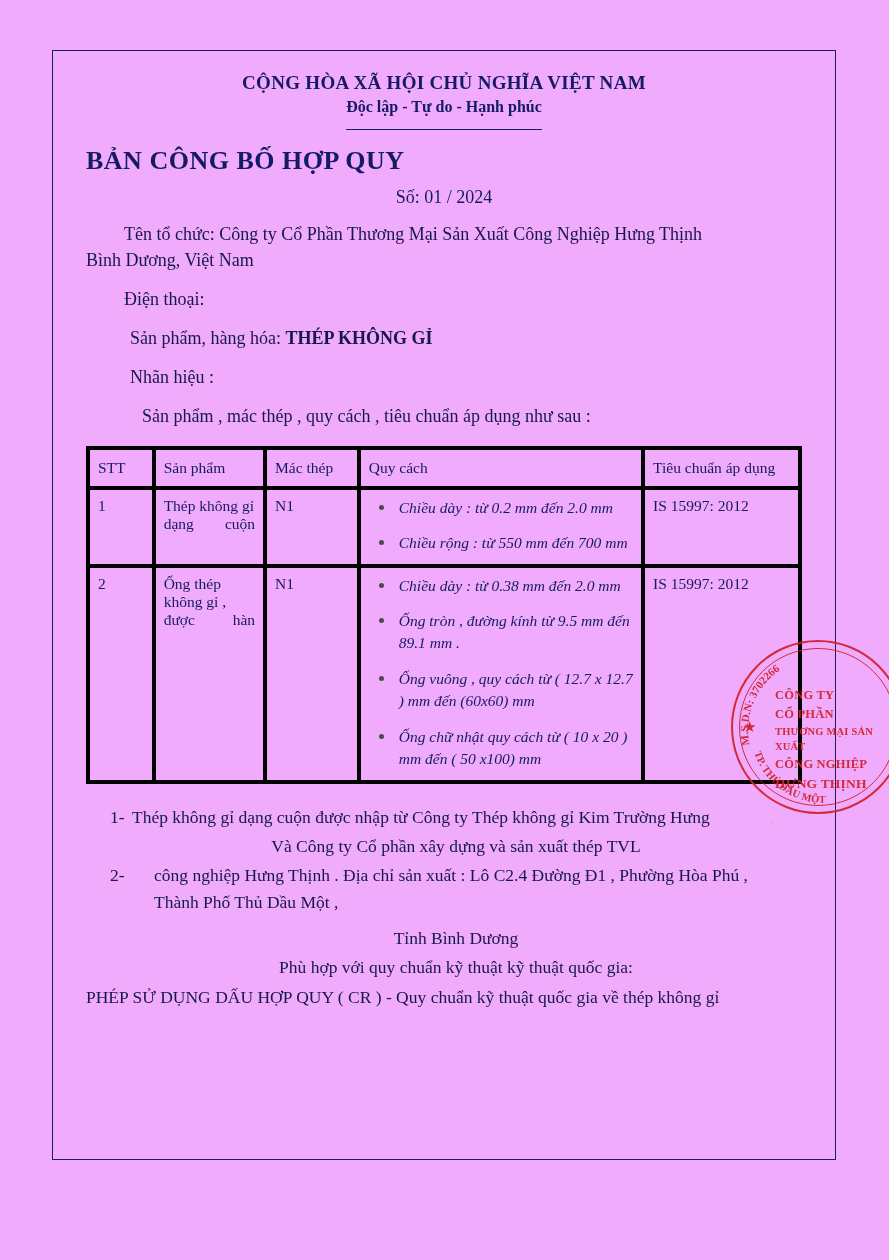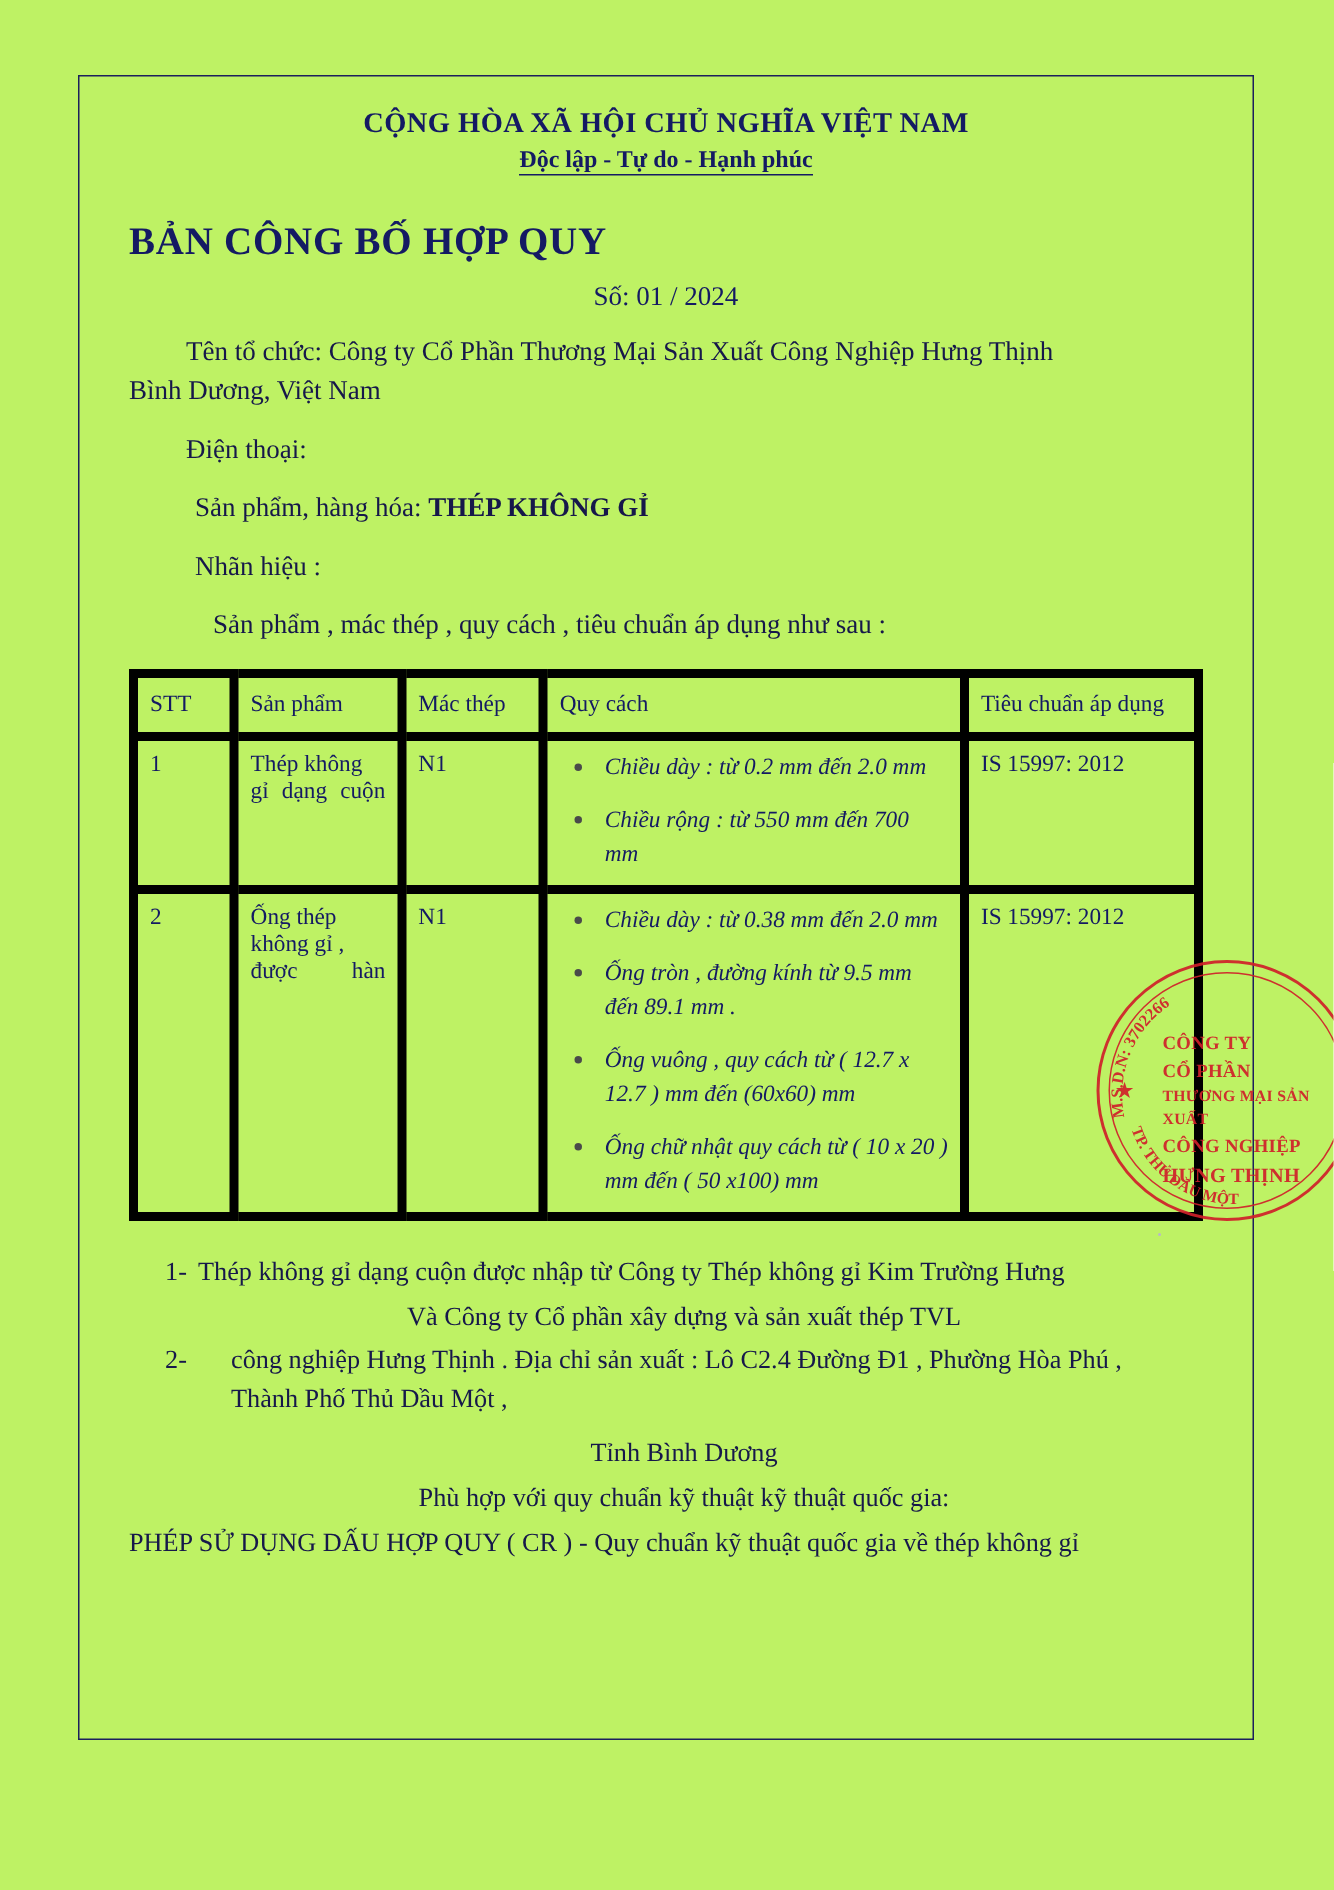--- a/index.html
+++ b/index.html
@@ -13,21 +13,21 @@
     font-family: "Liberation Serif", serif;
     color: #16184a;
     position: relative;
     overflow: hidden;
   }
   .page {
     position: absolute;
     left: 0; top: 0;
     width: 889px;
     height: 1260px;
-    background: #bef264;
+    background: #f0abfc;
   }
   .doc-border {
     position: absolute;
     left: 52px;
     top: 50px;
     width: 784px;
     height: 1110px;
     border: 1.5px solid #1b1f5c;
     box-sizing: border-box;
   }
@@ -49,21 +49,21 @@
   }
   .national-sub {
     text-align: center;
     font-weight: bold;
     font-size: 16px;
     margin-top: 4px;
     color: #141a63;
   }
   .national-sub span {
     border-bottom: 1.4px solid #141a63;
-    padding-bottom: 1px;
+    padding-bottom: 14px;
   }
   .doc-title {
     text-align: left;
     font-weight: bold;
     font-size: 26px;
     letter-spacing: 0.5px;
     margin-top: 30px;
     color: #141a63;
   }
   .doc-number {
@@ -90,21 +90,21 @@
   }
 
   table.spec {
     width: 100%;
     border-collapse: collapse;
     margin-top: 16px;
     font-size: 15.5px;
     color: #141a63;
   }
   table.spec th, table.spec td {
-    border: 6px solid #000000;
+    border: 4px solid #000000;
     vertical-align: top;
     padding: 7px 8px;
     font-weight: normal;
     text-align: left;
   }
   table.spec th {
     text-align: left;
     font-size: 15.5px;
     padding: 9px 8px;
   }

